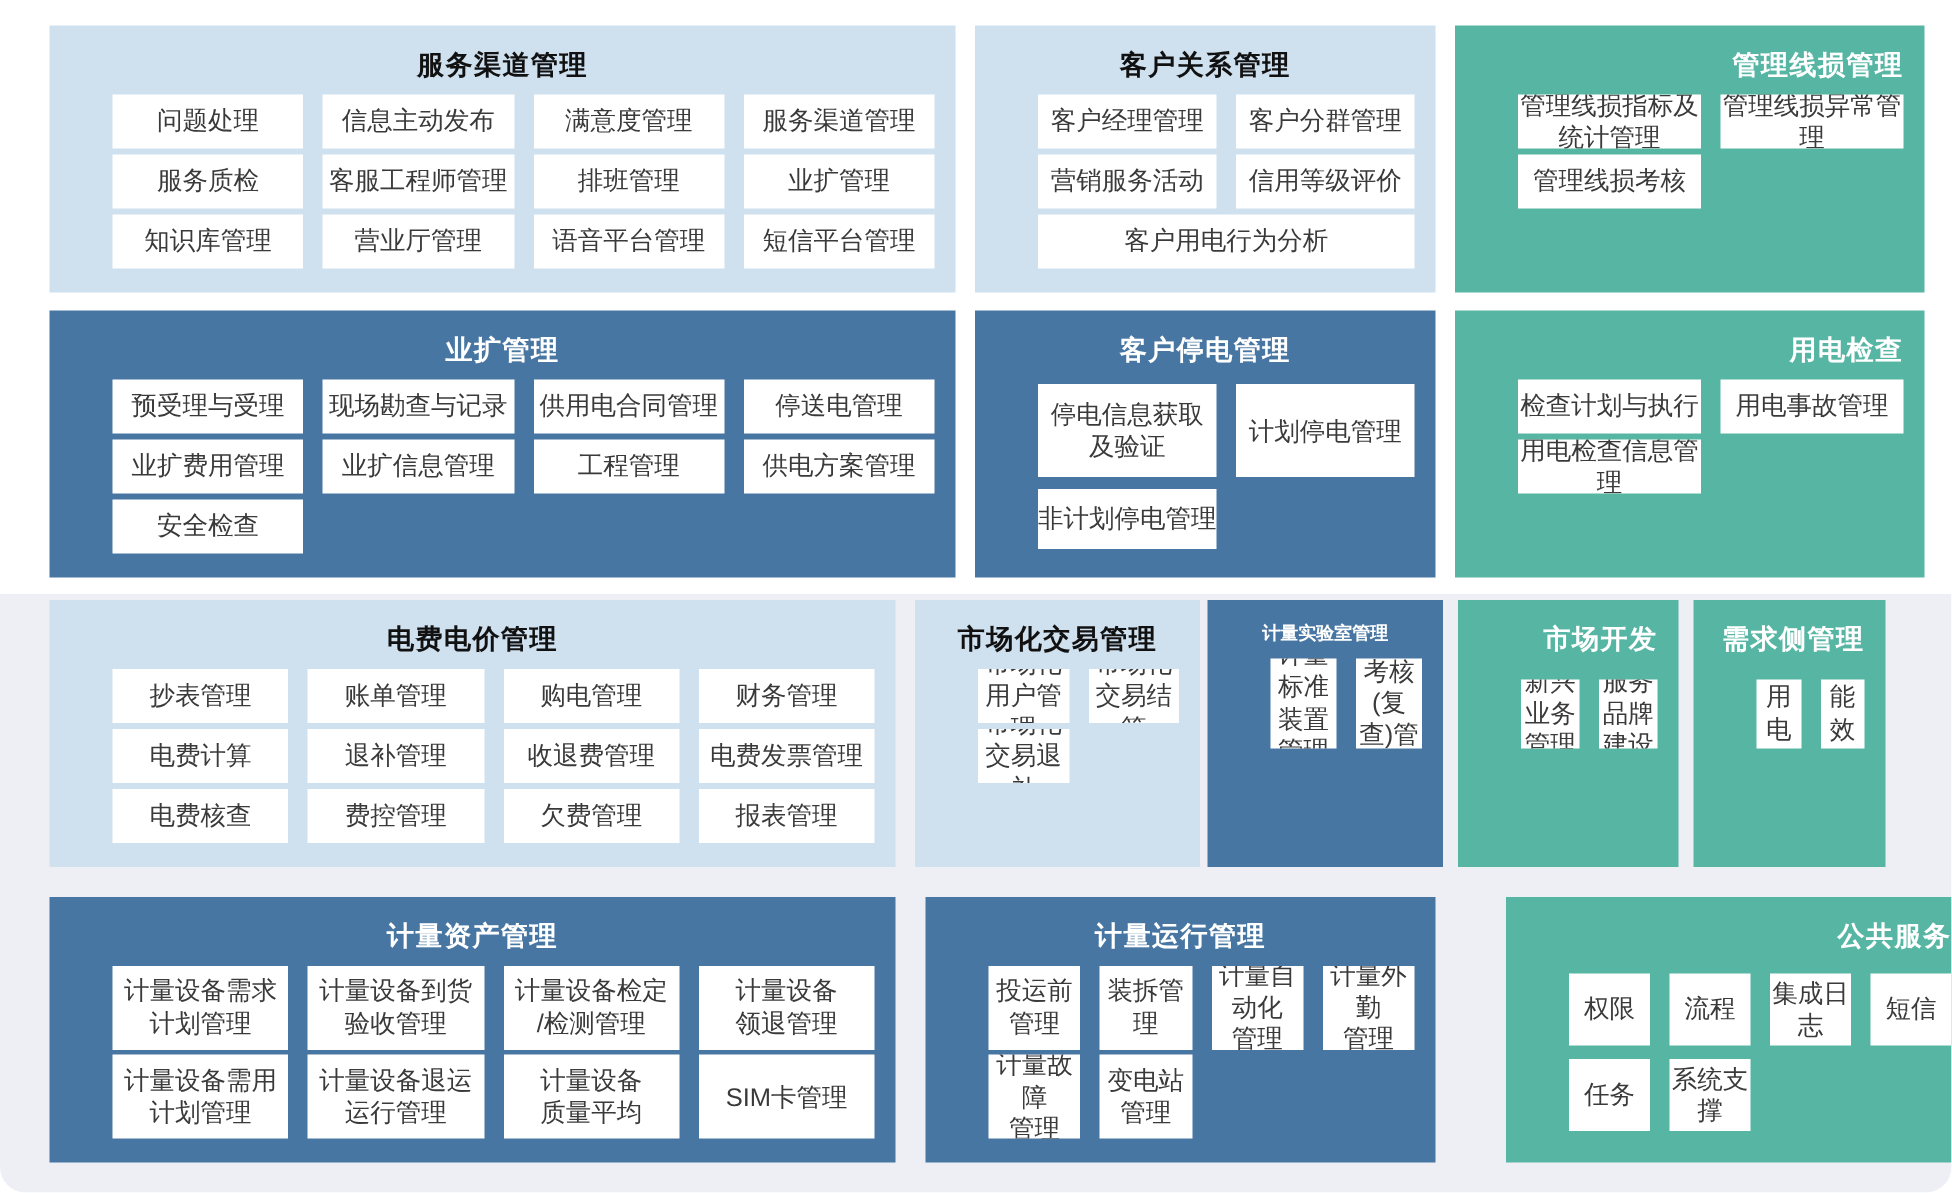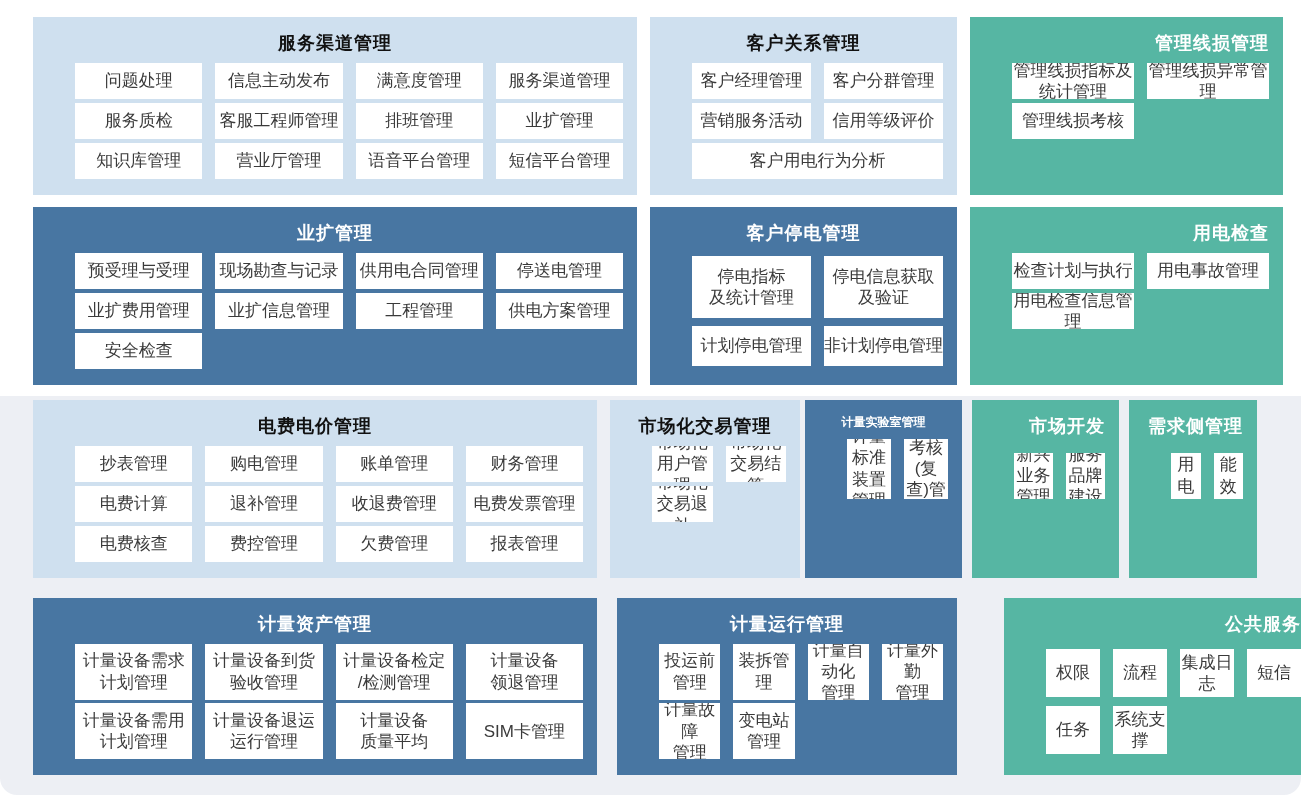--- a/index.html
+++ b/index.html
@@ -117,44 +117,42 @@
       <div class="item">业扩信息管理</div>
       <div class="item">工程管理</div>
       <div class="item">供电方案管理</div>
       <div class="item">安全检查</div>
     </div>
   </section>
 
   <section class="panel dark" style="left:650px;top:207px;width:307px;height:178px">
     <div class="title">客户停电管理</div>
     <div class="items grid-2 rows-outage">
-      <div class="item">停电指标
-及统计管理</div>
       <div class="item">停电信息获取
 及验证</div>
       <div class="item">计划停电管理</div>
       <div class="item">非计划停电管理</div>
     </div>
   </section>
 
   <section class="panel teal" style="left:970px;top:207px;width:313px;height:178px">
     <div class="title">用电检查</div>
     <div class="items grid-1 rows3-36">
       <div class="item">检查计划与执行</div>
       <div class="item">用电事故管理</div>
       <div class="item">用电检查信息管理</div>
     </div>
   </section>
 
   <section class="panel light" style="left:33px;top:400px;width:564px;height:178px">
     <div class="title">电费电价管理</div>
     <div class="items grid-4 rows3-36">
       <div class="item">抄表管理</div>
+      <div class="item">账单管理</div>
       <div class="item">购电管理</div>
-      <div class="item">账单管理</div>
       <div class="item">财务管理</div>
       <div class="item">电费计算</div>
       <div class="item">退补管理</div>
       <div class="item">收退费管理</div>
       <div class="item">电费发票管理</div>
       <div class="item">电费核查</div>
       <div class="item">费控管理</div>
       <div class="item">欠费管理</div>
       <div class="item">报表管理</div>
     </div>

